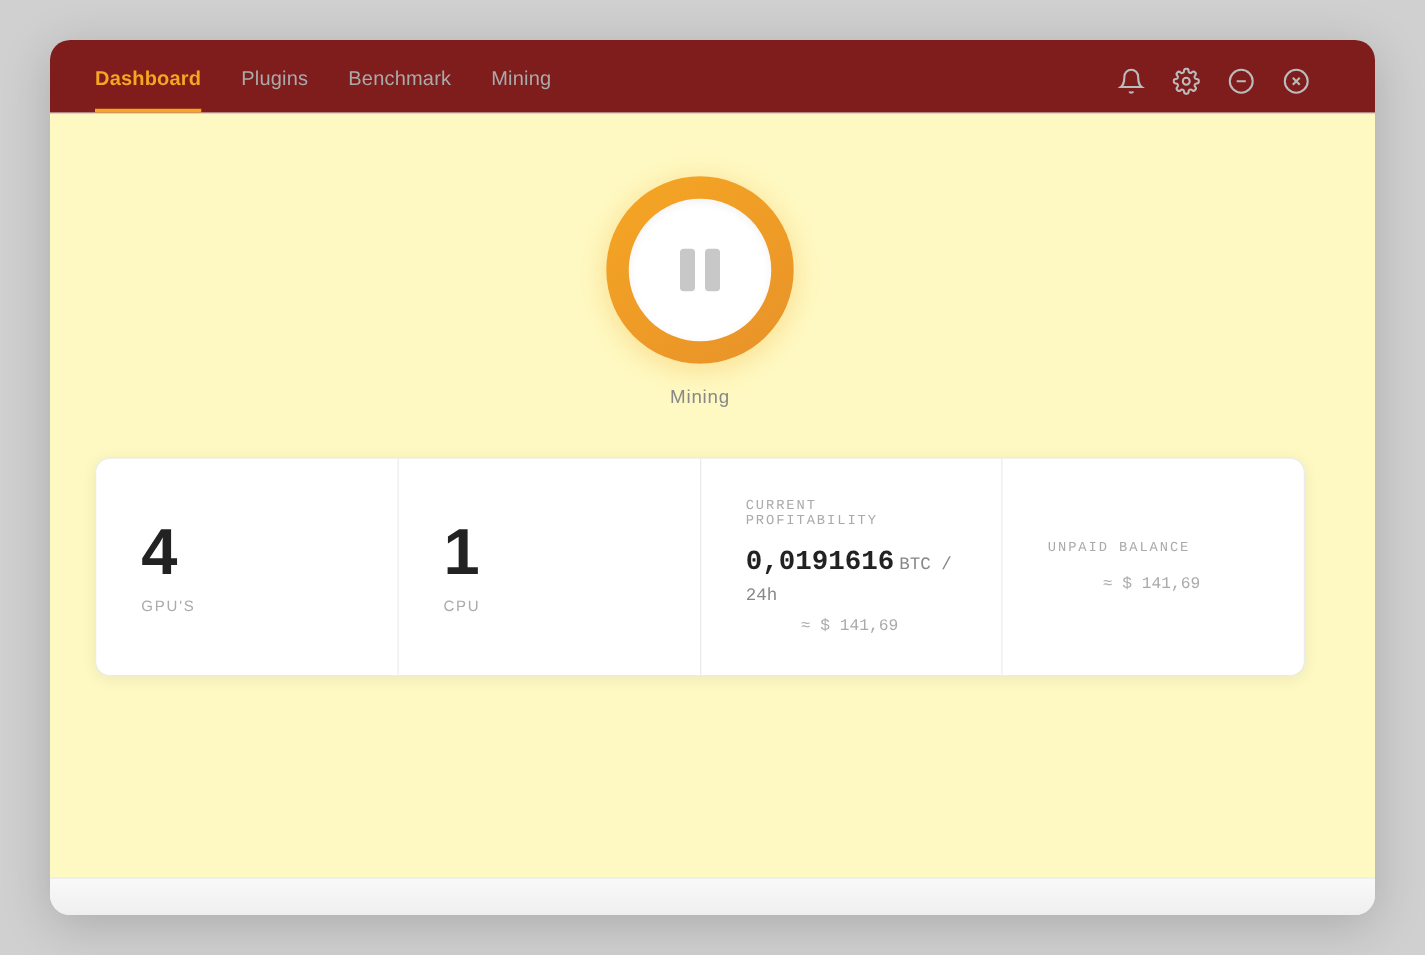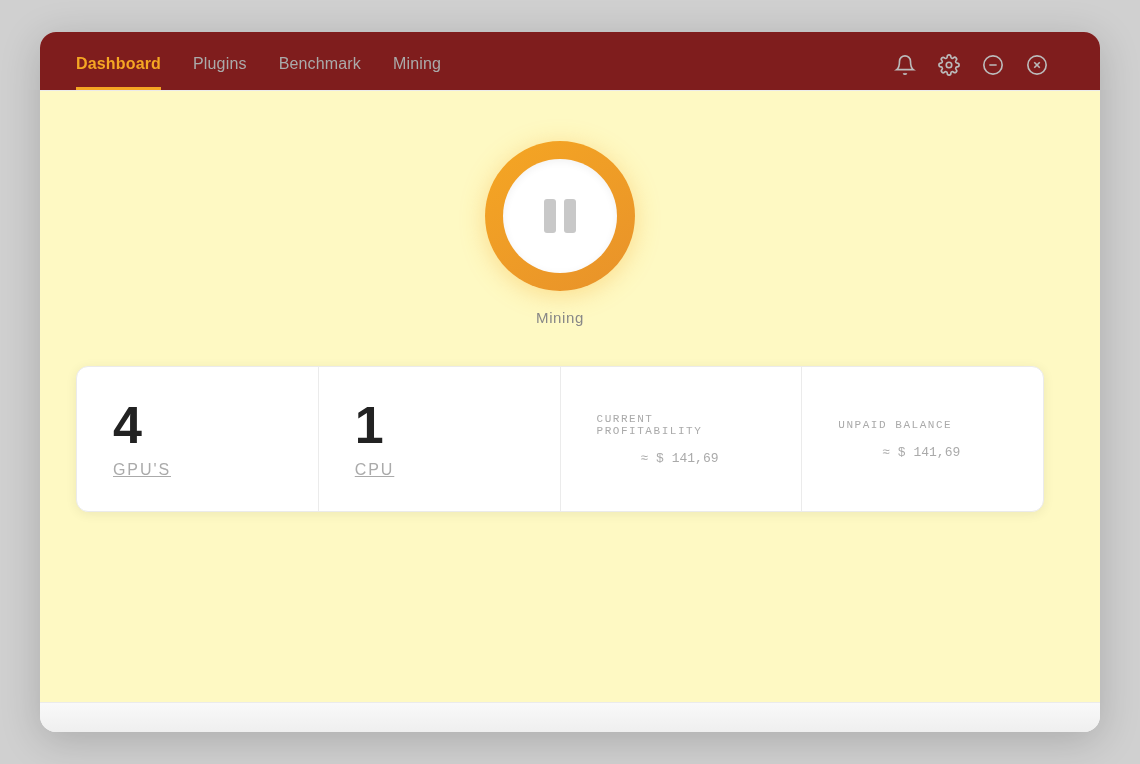--- a/index.html
+++ b/index.html
@@ -177,26 +177,25 @@
 
     .stat-number {
       font-size: 52px;
       font-weight: 700;
       color: #222;
       line-height: 1;
       margin-bottom: 10px;
     }
 
     .stat-label {
-      font-size: 16px;
+      font-size: 12px;
       color: #aaa;
       letter-spacing: 0.12em;
       text-transform: uppercase;
       font-weight: 500;
-      text-decoration: underline;
     }
 
     .stat-card.profitability,
     .stat-card.balance {
       align-items: flex-start;
       font-family: Liberation Mono, monospace;
     }
 
     .stat-card-title {
       font-size: 11px;
@@ -304,20 +303,23 @@
         <div class="stat-label">GPU'S</div>
       </div>
 
       <div class="stat-card">
         <div class="stat-number">1</div>
         <div class="stat-label">CPU</div>
       </div>
 
       <div class="stat-card profitability">
         <div class="stat-card-title">CURRENT PROFITABILITY</div>
+        <div class="stat-value">
+          <span>0,0191616</span><span class="unit">BTC / 24h</span>
+        </div>
         <div class="stat-usd">≈ $ 141,69</div>
       </div>
 
       <div class="stat-card balance">
         <div class="stat-card-title">UNPAID BALANCE</div>
         <div class="stat-usd">≈ $ 141,69</div>
       </div>
 
     </div>
 

